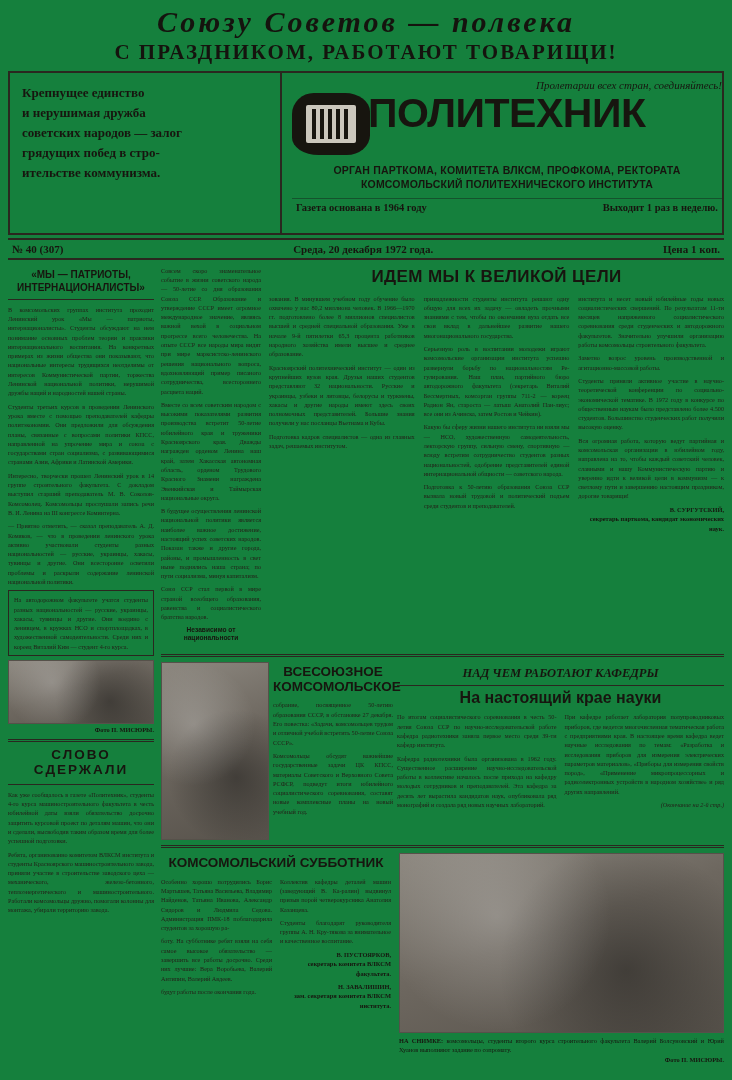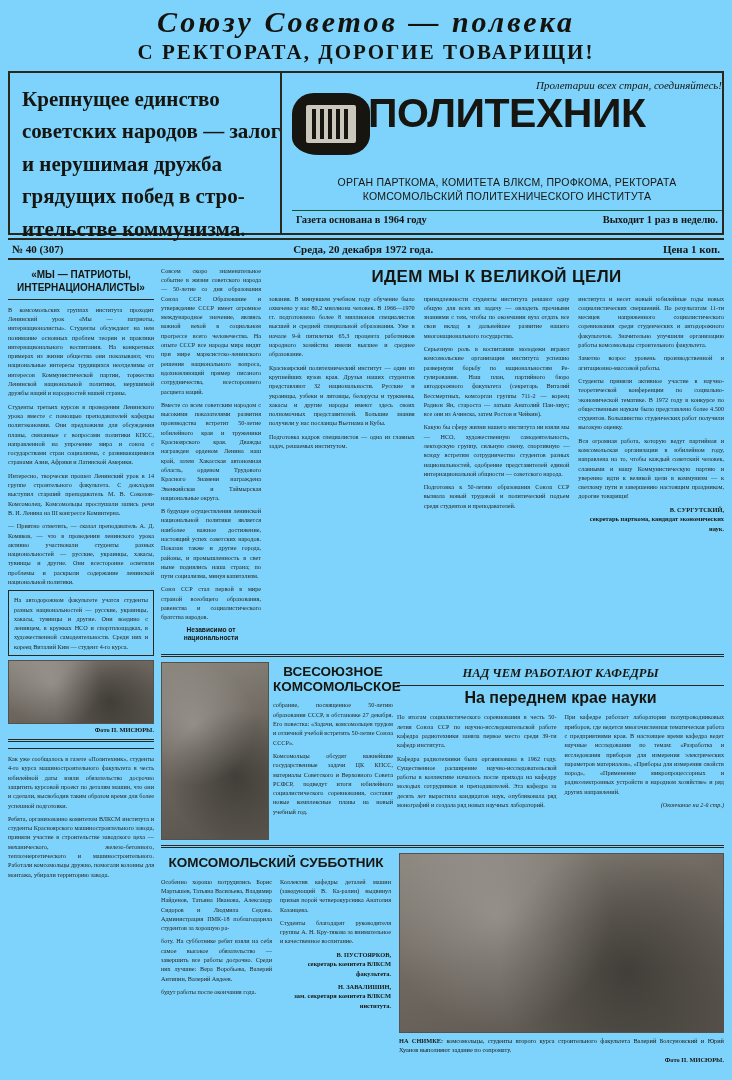--- a/index.html
+++ b/index.html
@@ -6,21 +6,21 @@
   body{
     width:732px;height:1080px;
     background:#c9c5bb;
     font-family:"Liberation Serif", serif;
     color:#17150f;
     overflow:hidden;
   }
   .page{
     position:relative;
     width:732px;height:1080px;
-    background:#7dd3fc;
+    background:#15803d;
     padding:0;
     box-sizing:border-box;
   }
   
   .banner{
     text-align:center;
     padding-top:6px;
   }
   .banner .line1{
     font-family:"Liberation Serif", serif;
@@ -47,21 +47,21 @@
     border:2px solid #2a271f;
     padding:0;
     box-sizing:border-box;
     height:164px;
   }
   .slogan{
     width:272px;
     border-right:2px solid #2a271f;
     padding:10px 10px 6px 12px;
     box-sizing:border-box;
-    font-size:21px;
+    font-size:13px;
     line-height:1.55;
     font-weight:bold;
   }
   .slogan div{white-space:nowrap;}
   .titlezone{
     flex:1;
     padding:6px 0 4px 10px;
     box-sizing:border-box;
     position:relative;
   }
@@ -101,24 +101,24 @@
     font-family:"Liberation Sans", sans-serif;
     font-weight:bold;
     font-size:41px;
     letter-spacing:-0.5px;
     line-height:1;
     margin-left:-10px;
   }
   .organ{
     text-align:center;
     font-family:"Liberation Sans", sans-serif;
-    font-weight:normal;
+    font-weight:bold;
     font-size:10.5px;
     line-height:1.35;
-    margin-top:20px;
+    margin-top:8px;
     letter-spacing:0.2px;
   }
   .issuebar{
     display:flex;
     align-items:center;
     justify-content:space-between;
     border-top:1px solid #14532d;
     margin-top:7px;
     padding-top:3px;
     font-size:10.5px;
@@ -227,28 +227,28 @@
   .blockhead.sm{font-size:13.5px;}
   .spaced{letter-spacing:2px;}
 </style>
 </head>
 <body>
 
 <div class="page">
 
   <div class="banner">
     <div class="line1">Союзу Советов — полвека</div>
-    <div class="line2">С РЕКТОРАТА, ДОРОГИЕ ТОВАРИЩИ!</div>
+    <div class="line2">С ПРАЗДНИКОМ, РАБОТАЮТ ТОВАРИЩИ!</div>
   </div>
 
   <div class="headblock">
     <div class="slogan">
       <div>Крепнущее единство</div>
+      <div>и нерушимая дружба</div>
       <div>советских народов — залог</div>
-      <div>и нерушимая дружба</div>
       <div>грядущих побед в стро-</div>
       <div>ительстве коммунизма.</div>
     </div>
     <div class="titlezone">
       <div class="proletarii">Пролетарии всех стран, соединяйтесь!</div>
       <div class="logorow">
         <div class="logo-emblem">
           <div class="blob"></div>
             <div class="win"></div>
             <div class="bars"></div>
@@ -281,20 +281,21 @@
       <p class="jt">Студенты третьих курсов в проведении Ленинского урока вместе с помощью преподавателей кафедры политэкономии. Они предложили для обсуждения планы, связанные с вопросами политики КПСС, направленной на упрочение мира и союза с государствами стран социализма, с развивающимися странами Азии, Африки и Латинской Америки.</p>
       <p class="jt">Интересно, творчески прошел Ленинский урок в 14 группе строительного факультета. С докладом выступил старший преподаватель М. В. Соколов-Комсомолец. Комсомольцы прослушали запись речи В. И. Ленина на III конгрессе Коминтерна.</p>
       <p class="jt">— Приятно отметить, — сказал преподаватель А. Д. Комяков, — что в проведении ленинского урока активно участвовали студенты разных национальностей — русские, украинцы, хакасы, тувинцы и другие. Они всесторонне осветили проблемы и раскрыли содержание ленинской национальной политики.</p>
       <div class="boxed" style="margin-top:4px;">
         <p class="jt" style="margin:0;">На автодорожном факультете учатся студенты разных национальностей — русские, украинцы, хакасы, тувинцы и другие. Они воедино с ленивцем, в кружках НСО и спортплощадках, в художественной самодеятельности. Среди них и кореец Виталий Ким — студент 4-го курса.</p>
       </div>
       <div class="photo" style="height:62px;margin-top:4px;"></div>
       <div class="photo-credit">Фото П. МИСЮРЫ.</div>
 
       <hr class="hr-dbl">
+      <div class="blockhead sm spaced">СЛОВО СДЕРЖАЛИ</div>
       <hr class="hr2">
       <p class="jt">Как уже сообщалось в газете «Политехник», студенты 4-го курса машиностроительного факультета в честь юбилейной даты взяли обязательство досрочно защитить курсовой проект по деталям машин, что они и сделали, высвободив таким образом время для более успешной подготовки.</p>
       <p class="jt">Ребята, организованно комитетом ВЛКСМ института и студенты Красноярского машиностроительного завода, приняли участие в строительстве заводского цеха — механического, железо-бетонного, теплоэнергетического и машиностроительного. Работали комсомольцы дружно, помогали колонны для монтажа, убирали территорию завода.</p>
     </div>
 
     <div class="colRest">
 
       <div style="display:flex;gap:8px;">
         <div style="width:100px;">
           <p class="jt">Совсем скоро знаменательное событие в жизни советского народа — 50-летие со дня образования Союза ССР. Образование и утверждение СССР имеет огромное международное значение, являясь важной вехой в социальном прогрессе всего человечества. На опыте СССР все народы мира видят при мире марксистско-ленинского решения национального вопроса, вдохновляющий пример писаного сотрудничества, всестороннего расцвета наций.</p>
@@ -342,21 +343,21 @@
 
         <div style="width:120px;">
           <div class="blockhead sm">ВСЕСОЮЗНОЕ КОМСОМОЛЬСКОЕ</div>
           <p class="jt">собрание, посвященное 50-летию образования СССР, в обстановке 27 декабря. Его повестка: «Задачи, комсомольцев трудом и отличной учебой встретить 50-летие Союза СССР».</p>
           <p class="jt">Комсомольцы обсудят важнейшие государственные задачи ЦК КПСС, материалы Советского и Верховного Совета РСФСР, подведут итоги юбилейного социалистического соревнования, составят новые комплексные планы на новый учебный год.</p>
         </div>
 
         <div style="flex:1;">
           <div class="scripthead">НАД ЧЕМ РАБОТАЮТ КАФЕДРЫ</div>
           <hr class="hr2" style="margin:2px 0 3px 0;">
-          <div class="blockhead">На переднем крае науки</div>
+          <div class="blockhead">На настоящий крае науки</div>
           <div class="twocol">
             <p class="jt">По итогам социалистического соревнования в честь 50-летия Союза ССР по научно-исследовательской работе кафедра радиотехники заняла первое место среди 39-ти кафедр института.</p>
             <p class="jt">Кафедра радиотехники была организована в 1962 году. Существенное расширение научно-исследовательской работы в коллективе началось после прихода на кафедру молодых сотрудников и преподавателей. Эта кафедра за десять лет вырастила кандидатов наук, опубликовала ряд монографий и создала ряд новых научных лабораторий.</p>
             <p class="jt">При кафедре работает лаборатория полупроводниковых приборов, где ведется многочисленная тематическая работа с предприятиями края. В настоящее время кафедра ведет научные исследования по темам: «Разработка и исследования приборов для измерения электрических параметров материалов», «Приборы для измерения свойств пород», «Применение микропроцессорных и радиоэлектронных устройств в народном хозяйстве» и ряд других направлений.</p>
             <p class="jt" style="text-align:right;font-style:italic;">(Окончание на 2-й стр.)</p>
           </div>
         </div>
       </div>
 
       <hr class="hr-dbl" style="margin:5px 0;">

